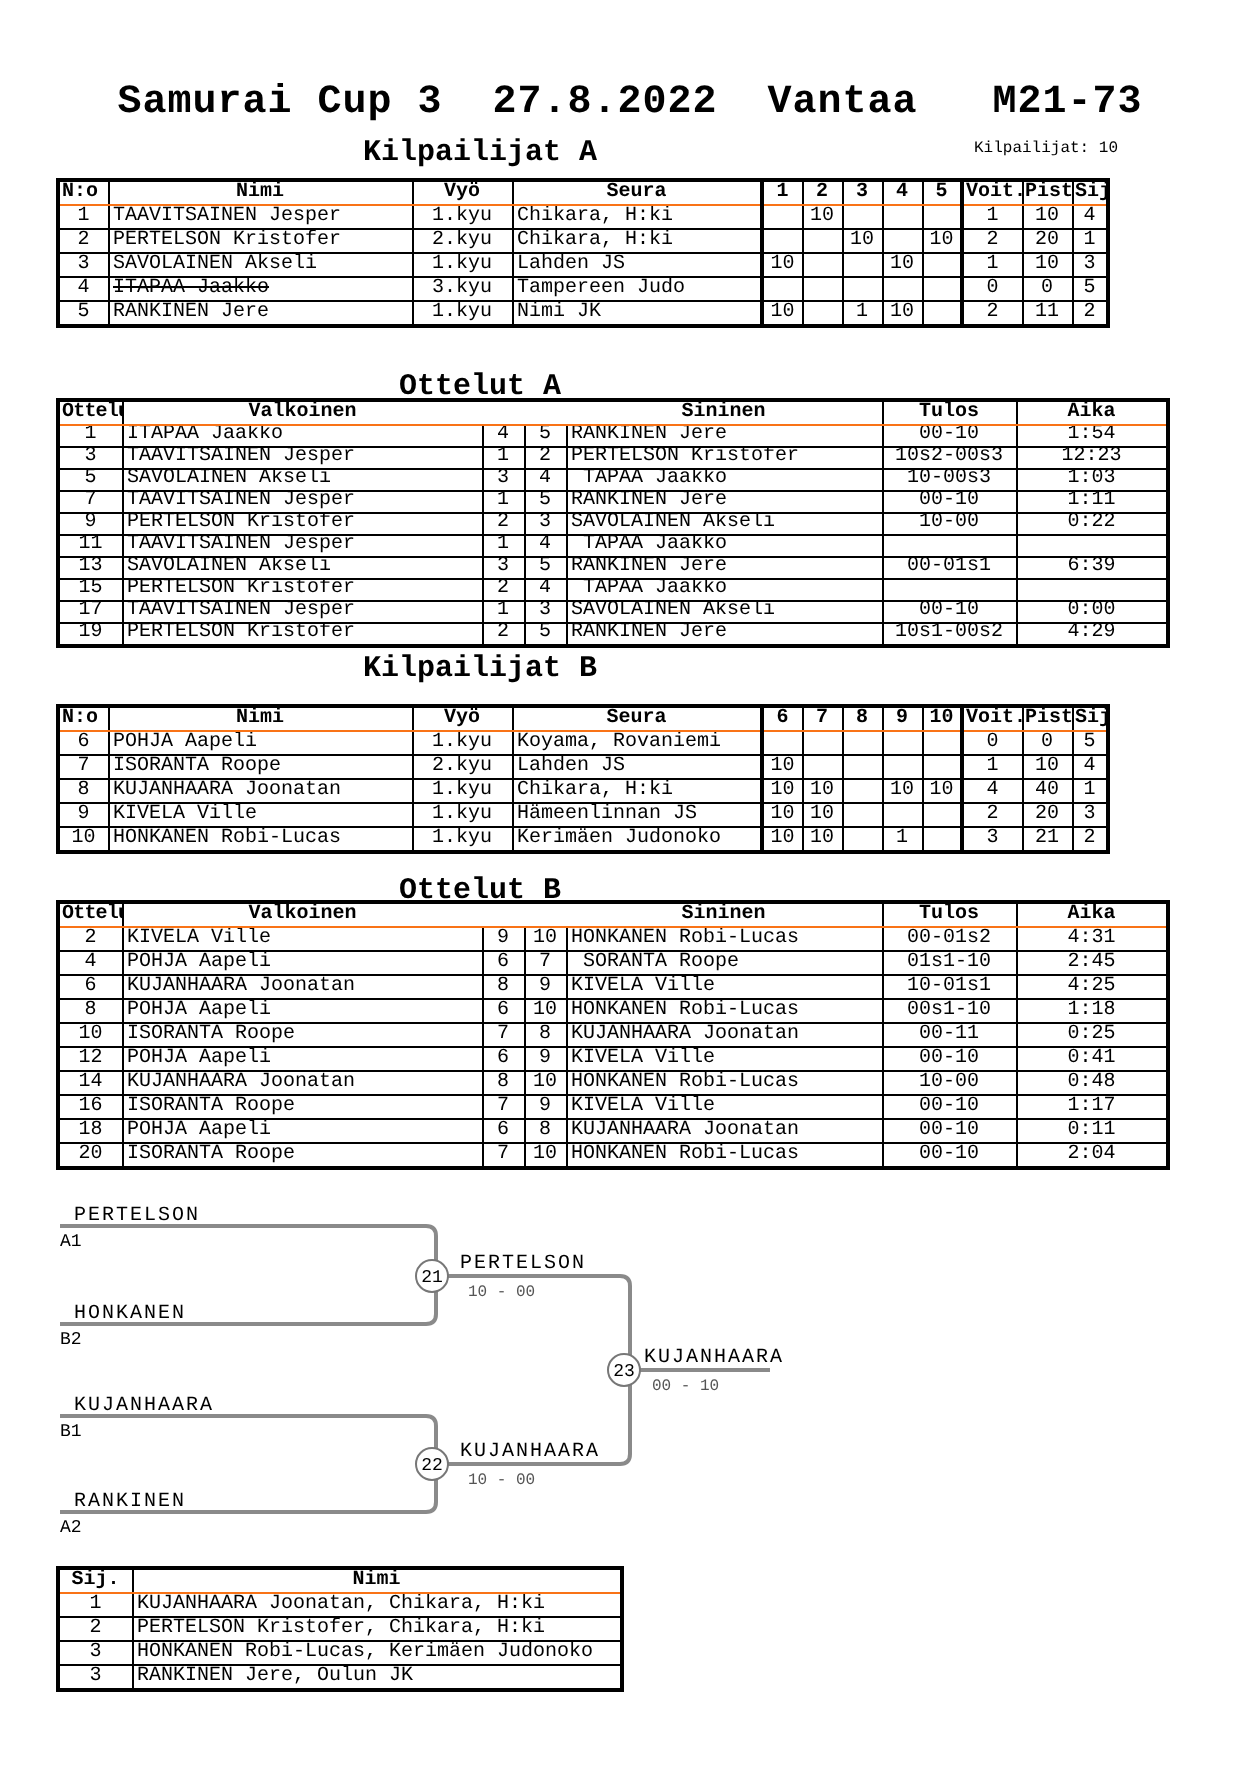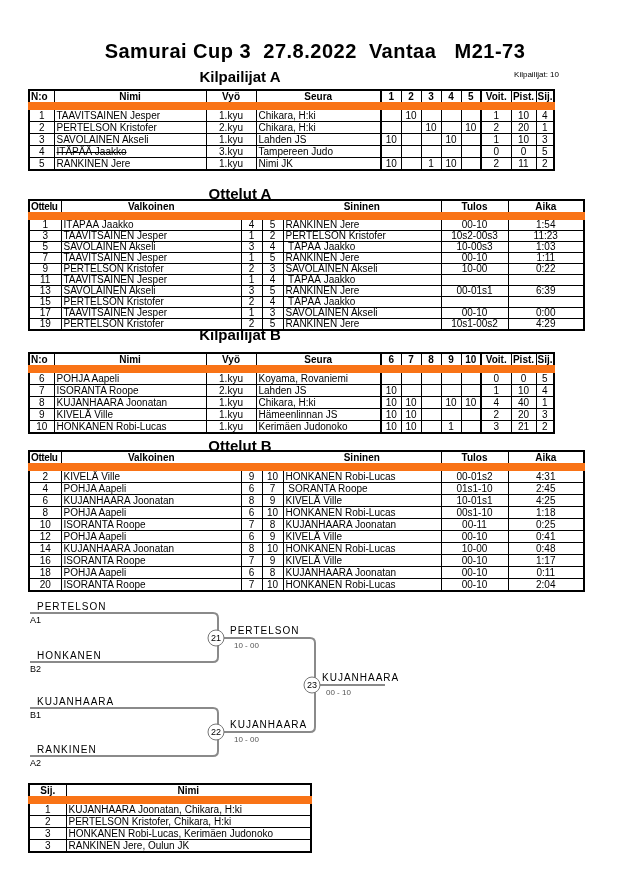--- a/index.html
+++ b/index.html
@@ -1,35 +1,35 @@
 <!DOCTYPE html>
 <html><head>
 <meta charset="utf-8">
 <style>
   html,body { margin:0; padding:0; background:#fff; }
   .page { position:relative; width:592px; height:891px; background:#fff;
-          font-family:Liberation Sans, sans-serif; color:#000; overflow:hidden; }
+          font-family:Liberation Mono, monospace; color:#000; overflow:hidden; }
 
   .title { position:absolute; left:0; top:40px; width:630px; text-align:center;
            font-size:20px; font-weight:bold; white-space:pre; letter-spacing:.5px; }
 
   .sec-head { position:absolute; font-size:15px; font-weight:bold; text-align:center; white-space:pre; }
   #h-pool-a    { left:28px; top:68px;  width:424px; }
   #h-matches-a { left:28px; top:185px; width:424px; }
   #h-pool-b    { left:28px; top:326px; width:424px; }
   #h-matches-b { left:28px; top:437px; width:424px; }
   #h-results   { left:28px; top:812px; width:290px; }
   .note { position:absolute; top:70px; right:33px; font-size:8px; }
 
   table { position:absolute; border-collapse:collapse; table-layout:fixed;
           border:2px solid #000; background:#fff; }
   th,td { border:1px solid #000; font-size:10px; padding:0 2px;
           white-space:pre; overflow:hidden; text-align:center; }
   th { font-weight:bold; padding:0 1px; }
-  thead th { border-bottom:8px solid #f97316; height:11px; line-height:11px;margin-top:47px; }
+  thead th { border-bottom:1px solid #f97316; height:11px; line-height:11px;margin-top:47px; }
   td { height:11px; line-height:11px; }
   .hL { text-align:left; }
   .left { text-align:left; }
   .center { text-align:center; }
   .thickL { border-left:2px solid #000; }
   .hideL { border-left-style:hidden; }
   .struck { text-decoration:line-through; }
   .tight { letter-spacing:-0.4px; }
 
   #pool-a    { left:28px; top:89px;  width:525px; }
@@ -194,21 +194,21 @@
           <td class="center">00-10</td>
           <td class="center">1:54</td>
         </tr>
         <tr>
           <td class="center">3</td>
           <td class="left">TAAVITSAINEN Jesper</td>
           <td class="center">1</td>
           <td class="center">2</td>
           <td class="left">PERTELSON Kristofer</td>
           <td class="center">10s2-00s3</td>
-          <td class="center">11:23</td>
+          <td class="center">12:23</td>
         </tr>
         <tr>
           <td class="center">5</td>
           <td class="left">SAVOLAINEN Akseli</td>
           <td class="center">3</td>
           <td class="center">4</td>
           <td class="left"> TÄPÄÄ Jaakko</td>
           <td class="center">10-00s3</td>
           <td class="center">1:03</td>
         </tr>

